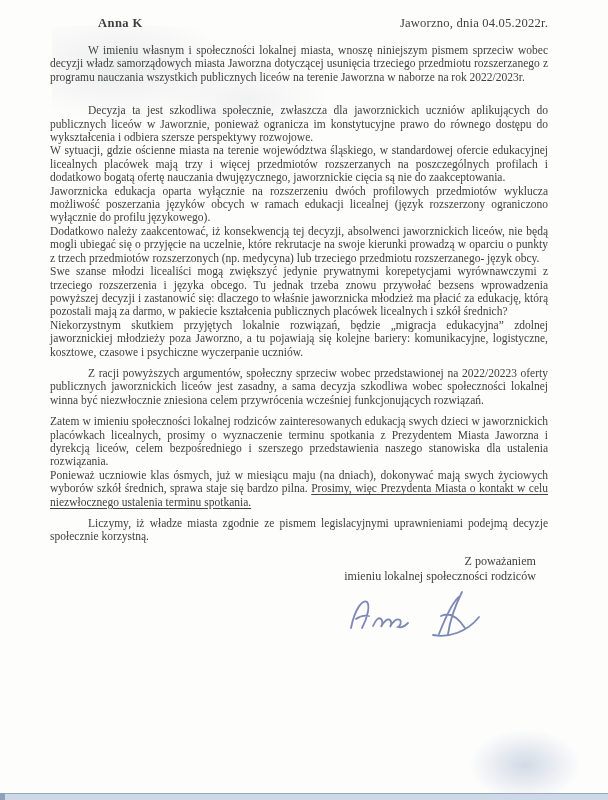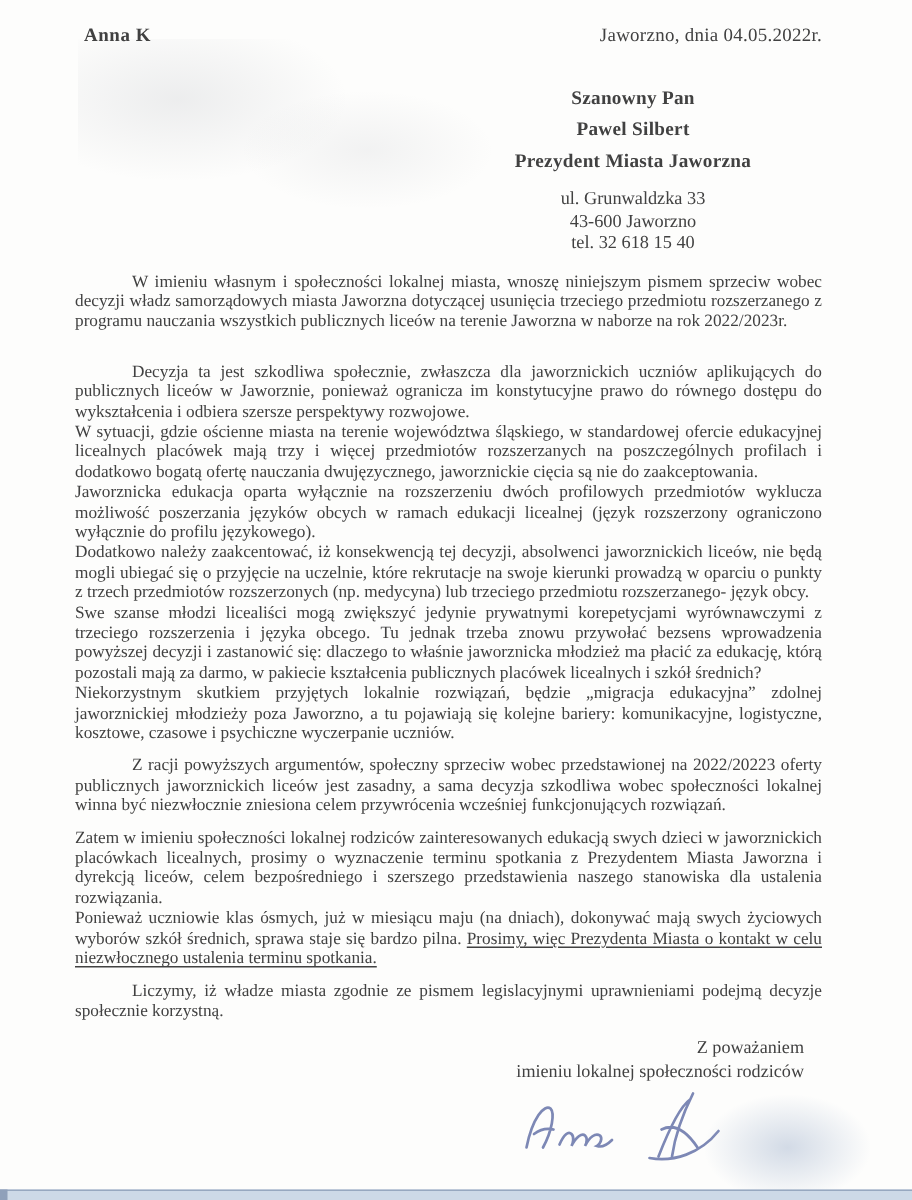--- a/index.html
+++ b/index.html
@@ -9,21 +9,21 @@
   .page {
     position: relative;
     width: 608px; height: 800px;
     background: #fdfdfc;
     overflow: hidden;
     color: #414141;
   }
 
   .content { position: absolute; left: 50px; top: 16px; width: 498px; }
 
-  .header-row { display: flex; justify-content: space-between; align-items: flex-start; font-size: 12.6px; }
+  .header-row { display: flex; justify-content: space-between; align-items: flex-start; font-size: 12.6px; margin-left: 42px; }
   .sender { font-weight: bold; letter-spacing: 0.4px; padding-left: 6px; }
   .dateline { letter-spacing: 0.2px; }
 
   .recipient { width: 252px; margin-left: auto; margin-top: 24px; text-align: center; }
   .recipient .bold-line { font-weight: bold; font-size: 12.8px; line-height: 21px; letter-spacing: 0.2px; }
   .recipient .addr-line { font-size: 12.2px; line-height: 14.5px; }
   .recipient .addr-first { margin-top: 7px; }
 
   .body-text { margin-top: 13px; }
   p.para { font-size: 11.5px; line-height: 13.4px; text-align: justify; }
@@ -58,28 +58,20 @@
   <div class="smudge smudge-tl-1"></div>
   <div class="smudge smudge-tl-2"></div>
 
   <div class="content">
 
     <div class="header-row">
       <span class="sender">Anna K</span>
       <span class="dateline">Jaworzno, dnia 04.05.2022r.</span>
     </div>
 
-    <div class="recipient">
-      <div class="bold-line">Szanowny Pan</div>
-      <div class="bold-line">Pawel Silbert</div>
-      <div class="bold-line">Prezydent Miasta Jaworzna</div>
-      <div class="addr-line addr-first">ul. Grunwaldzka 33</div>
-      <div class="addr-line">43-600 Jaworzno</div>
-      <div class="addr-line">tel. 32 618 15 40</div>
-    </div>
 
     <div class="body-text">
       <p class="para indent">W imieniu własnym i społeczności lokalnej miasta, wnoszę niniejszym pismem sprzeciw wobec decyzji władz samorządowych miasta Jaworzna dotyczącej usunięcia trzeciego przedmiotu rozszerzanego z programu nauczania wszystkich publicznych liceów na terenie Jaworzna w naborze na rok 2022/2023r.</p>
       <p class="para indent gap-sm">Decyzja ta jest szkodliwa społecznie, zwłaszcza dla jaworznickich uczniów aplikujących do publicznych liceów w Jaworznie, ponieważ ogranicza im konstytucyjne prawo do równego dostępu do wykształcenia i odbiera szersze perspektywy rozwojowe.</p>
       <p class="para">W sytuacji, gdzie ościenne miasta na terenie województwa śląskiego, w standardowej ofercie edukacyjnej licealnych placówek mają trzy i więcej przedmiotów rozszerzanych na poszczególnych profilach i dodatkowo bogatą ofertę nauczania dwujęzycznego, jaworznickie cięcia są nie do zaakceptowania.</p>
       <p class="para">Jaworznicka edukacja oparta wyłącznie na rozszerzeniu dwóch profilowych przedmiotów wyklucza możliwość poszerzania języków obcych w ramach edukacji licealnej (język rozszerzony ograniczono wyłącznie do profilu językowego).</p>
       <p class="para">Dodatkowo należy zaakcentować, iż konsekwencją tej decyzji, absolwenci jaworznickich liceów, nie będą mogli ubiegać się o przyjęcie na uczelnie, które rekrutacje na swoje kierunki prowadzą w oparciu o punkty z trzech przedmiotów rozszerzonych (np. medycyna) lub trzeciego przedmiotu rozszerzanego- język obcy.</p>
       <p class="para">Swe szanse młodzi licealiści mogą zwiększyć jedynie prywatnymi korepetycjami wyrównawczymi z trzeciego rozszerzenia i języka obcego. Tu jednak trzeba znowu przywołać bezsens wprowadzenia powyższej decyzji i zastanowić się: dlaczego to właśnie jaworznicka młodzież ma płacić za edukację, którą pozostali mają za darmo, w pakiecie kształcenia publicznych placówek licealnych i szkół średnich?</p>
       <p class="para">Niekorzystnym skutkiem przyjętych lokalnie rozwiązań, będzie „migracja edukacyjna” zdolnej jaworznickiej młodzieży poza Jaworzno, a tu pojawiają się kolejne bariery: komunikacyjne, logistyczne, kosztowe, czasowe i psychiczne wyczerpanie uczniów.</p>
       <p class="para indent gap">Z racji powyższych argumentów, społeczny sprzeciw wobec przedstawionej na 2022/20223 oferty publicznych jaworznickich liceów jest zasadny, a sama decyzja szkodliwa wobec społeczności lokalnej winna być niezwłocznie zniesiona celem przywrócenia wcześniej funkcjonujących rozwiązań.</p>

